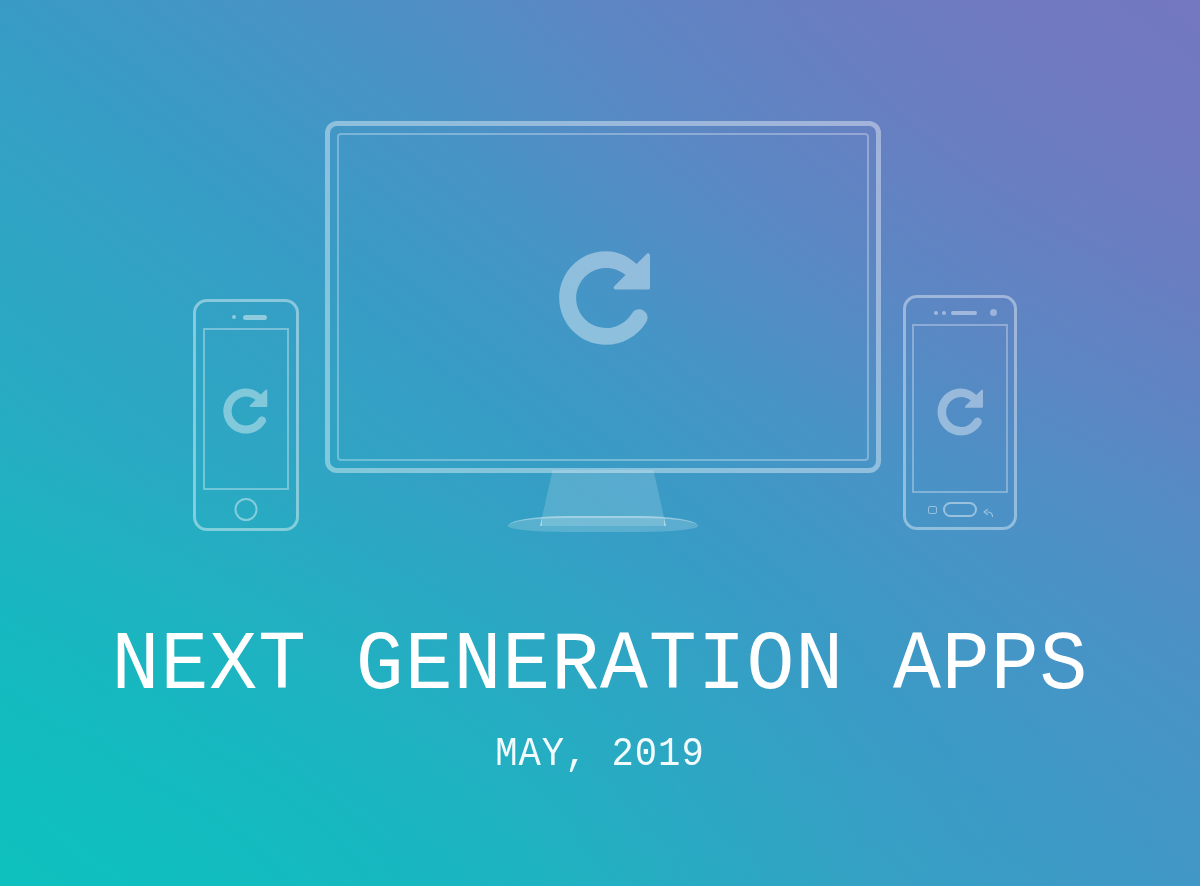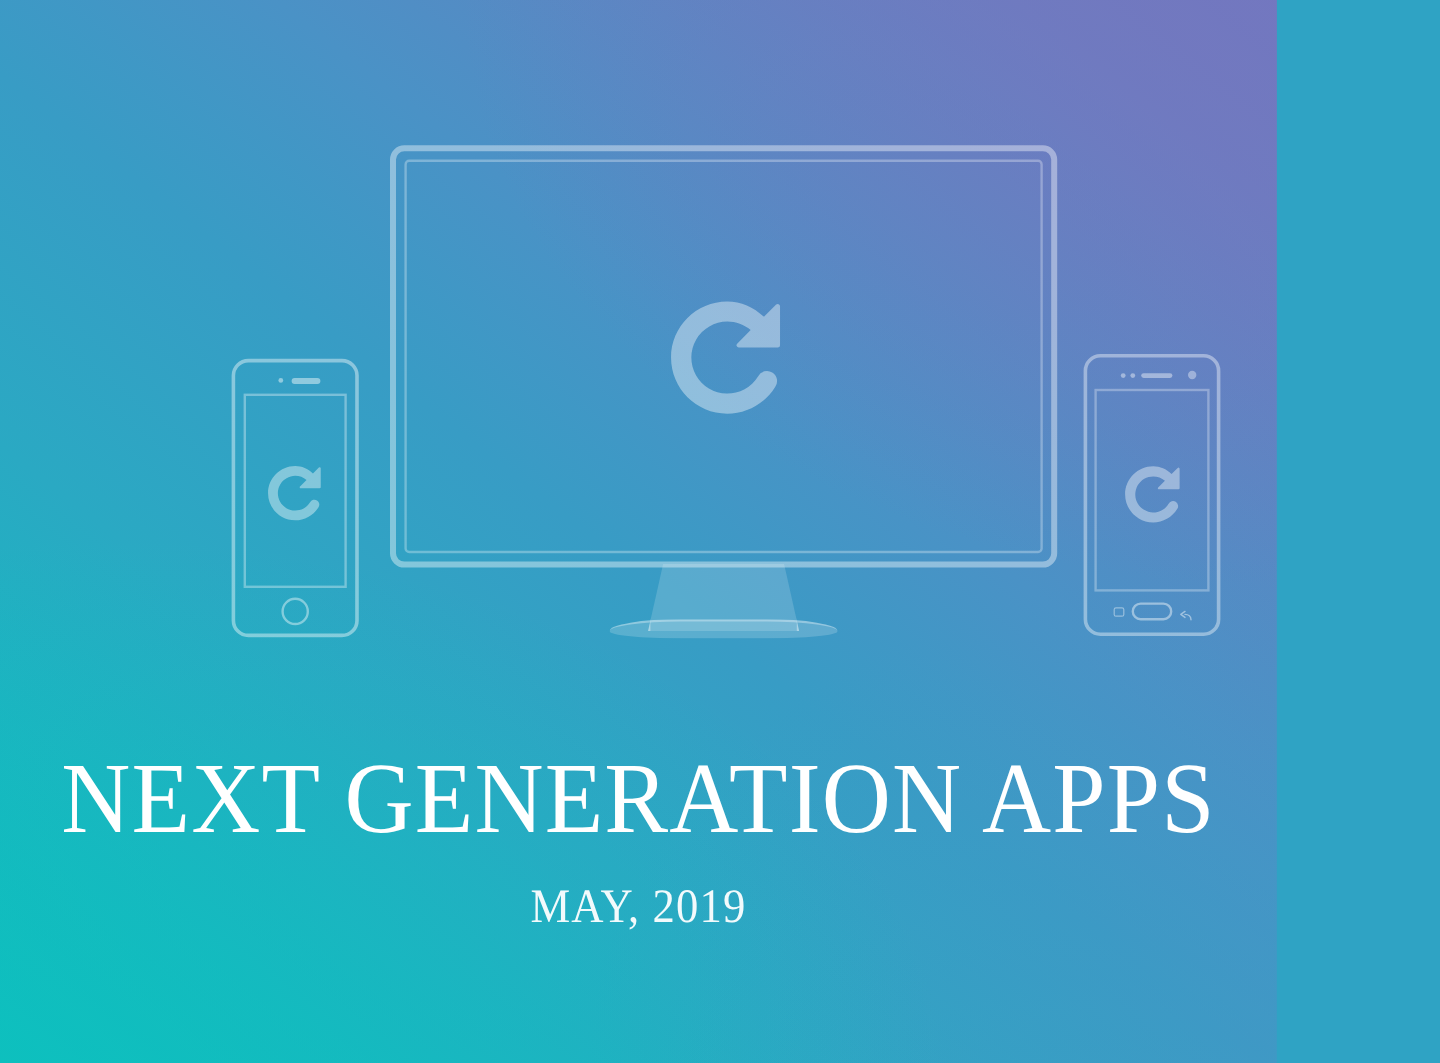--- a/index.html
+++ b/index.html
@@ -2,24 +2,24 @@
 <html><head>
 <meta charset="utf-8">
 <style>
   html, body {
     margin: 0;
     padding: 0;
     background: #2fa3c4;
   }
   #stage {
     position: relative;
-    width: 1064px;
+    width: 1200px;
     height: 886px;
     overflow: hidden;
-    font-family: Liberation Serif, serif;
+    font-family: Liberation Mono, monospace;
     background:
       linear-gradient(38deg,
         #0dc0be 0%,
         #17b8c0 12%,
         #2aa9c3 30%,
         #389cc5 48%,
         #4a92c6 62%,
         #5b87c3 76%,
         #6b7cc0 90%,
         #7076bf 100%);

